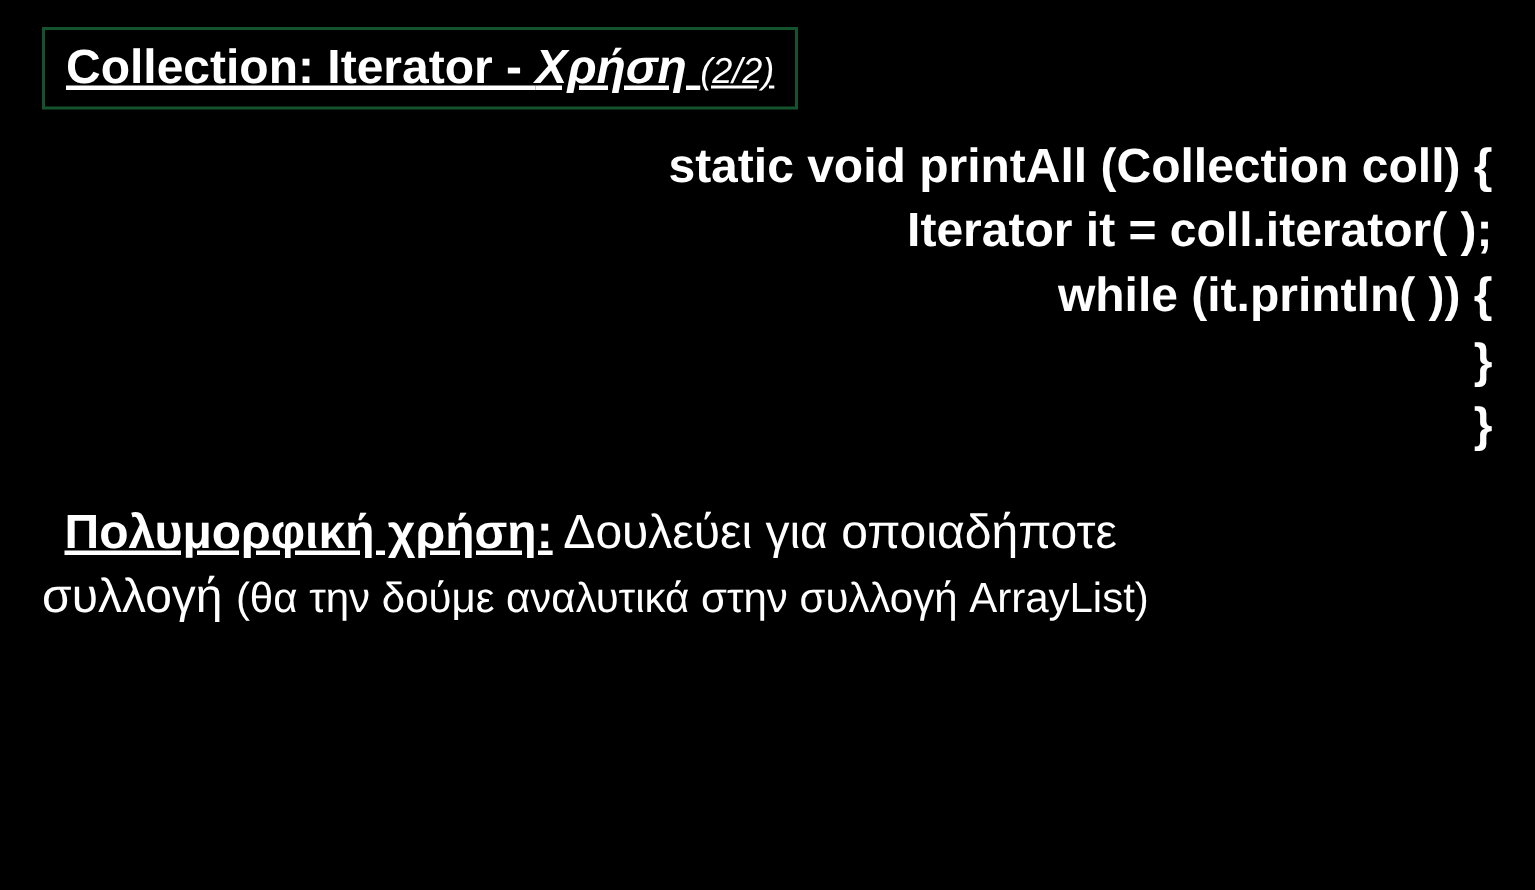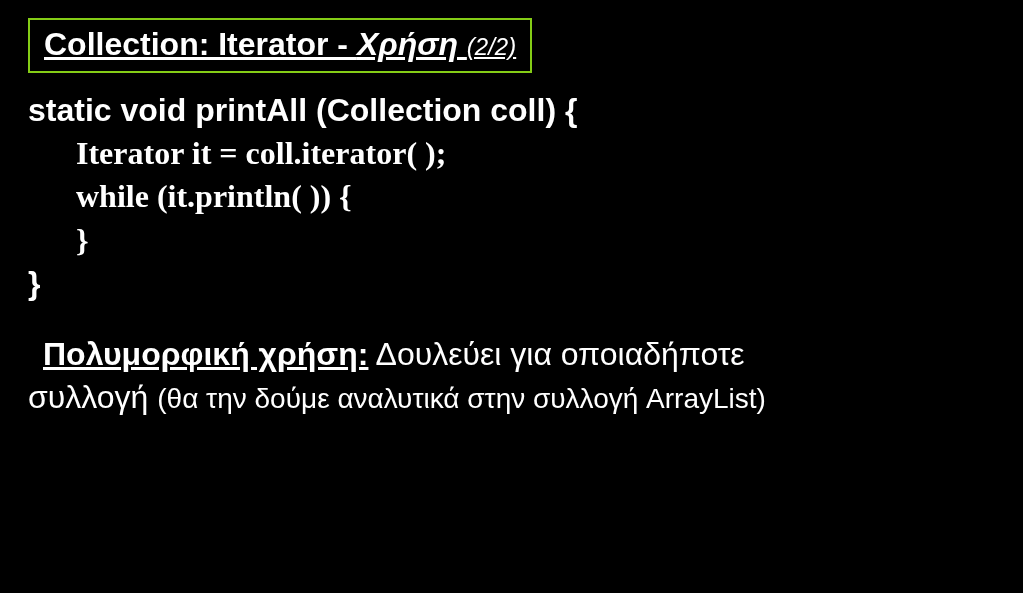--- a/index.html
+++ b/index.html
@@ -10,21 +10,21 @@
     body {
       width: 1023px;
       height: 593px;
       background: #000000;
       color: #ffffff;
       font-family: Arial, Helvetica, sans-serif;
       padding: 18px 28px;
       overflow: hidden;
     }
     .title-box {
-      border: 2px solid #84cc16;
+      border: 2px solid #14532d;
       display: inline-block;
       padding: 6px 14px 8px 14px;
       margin-bottom: 16px;
     }
     .title-box .t1 {
       font-size: 32px;
       font-weight: bold;
       text-decoration: underline;
     }
     .title-box .t2 {
@@ -36,27 +36,27 @@
     .title-box .t3 {
       font-size: 24px;
       font-weight: normal;
       font-style: italic;
       text-decoration: underline;
     }
     .code-block {
       font-size: 32px;
       line-height: 1.35;
       margin-bottom: 28px;
+      text-align: right;
     }
     .code-block .bold {
       font-weight: bold;
     }
     .code-block .indent1 {
       margin-left: 48px;
-      font-family: Liberation Serif, serif;
     }
     .code-block .indent2 {
       margin-left: 88px;
     }
     .footer {
       font-size: 32px;
       line-height: 1.35;
     }
     .footer .u {
       text-decoration: underline;

